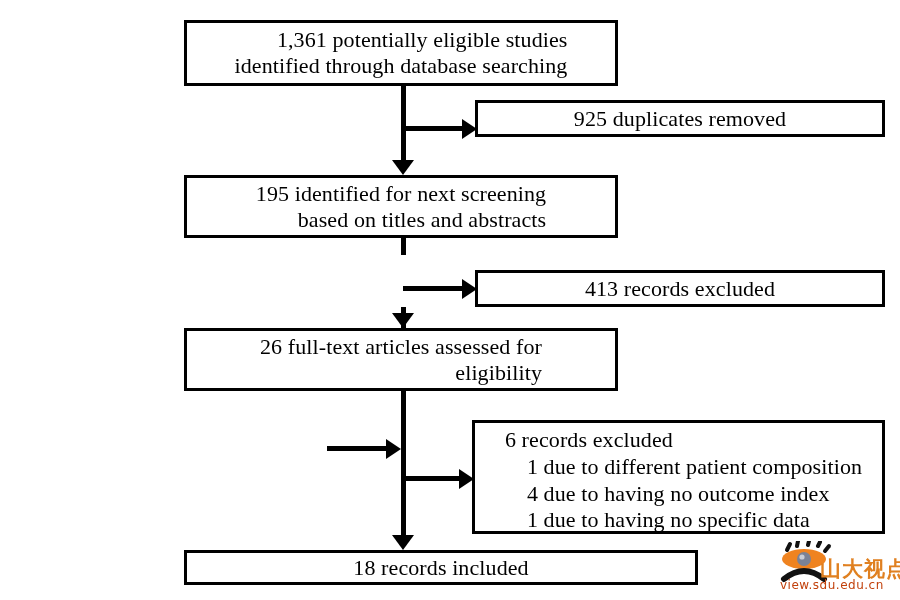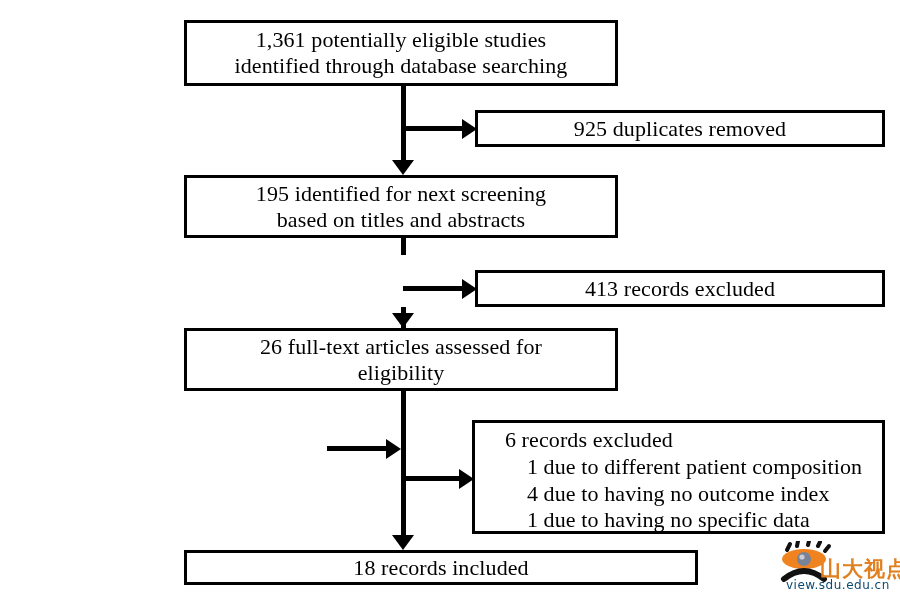--- a/index.html
+++ b/index.html
@@ -27,30 +27,31 @@
     text-align: center;
     line-height: 1.18;
     font-size: 22px;
     letter-spacing: 0.1px;
     z-index: 3;
   }
   .box .txt {
     display: block;
     white-space: pre-line;
     padding: 0 6px;
+    text-align: right;
   }
 
   
   #box-identified  { left: 184px; top: 20px;  width: 434px; height: 66px; }
   #box-screening   { left: 184px; top: 175px; width: 434px; height: 63px; }
   #box-fulltext    { left: 184px; top: 328px; width: 434px; height: 63px; }
   #box-included    { left: 184px; top: 550px; width: 514px; height: 35px; }
 
   
-  #box-duplicates  { left: 475px; top: 110px; width: 410px; height: 37px; }
+  #box-duplicates  { left: 475px; top: 100px; width: 410px; height: 37px; }
   #box-excluded413 { left: 475px; top: 270px; width: 410px; height: 37px; }
   #box-excluded6   { left: 472px; top: 420px; width: 413px; height: 114px;
                      align-items: flex-start; padding-top: 4px; }
 
   
   #box-conference  { left: 14px; top: 430px; width: 313px; height: 38px; }
 
   .excl-list {
     display: block;
     text-align: left;
@@ -128,24 +129,24 @@
     top: 14px;
     font-size: 21px;
     font-weight: bold;
     color: #e08020;
     letter-spacing: 1px;
     font-family: "DejaVu Sans", sans-serif;
     white-space: nowrap;
   }
   #watermark .wm-url {
     position: absolute;
-    left: 8px;
+    left: 2px;
     top: 37px;
     font-size: 12px;
-    color: #0c4a6e;
+    color: #c2410c;
     letter-spacing: 0.5px;
     font-family: "DejaVu Sans", sans-serif;
     white-space: nowrap;
   }
 </style>
 </head>
 <body>
 
 <div id="canvas">
 

